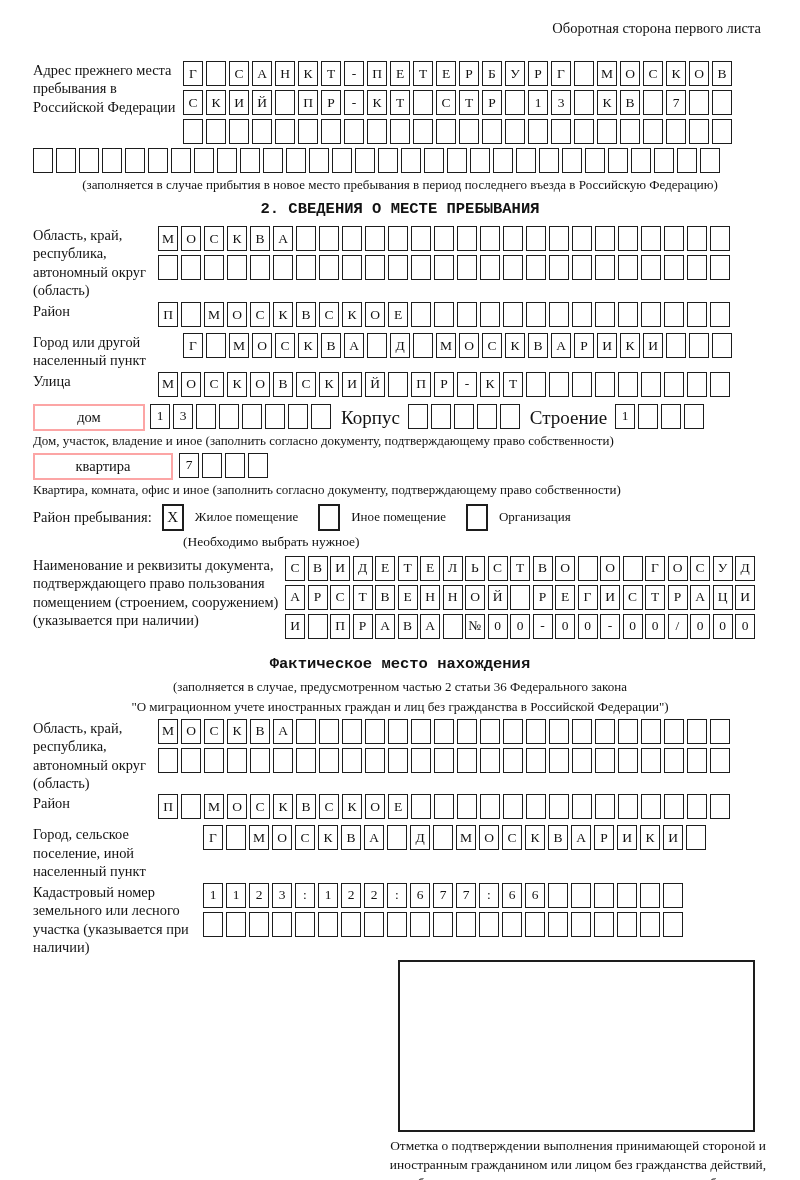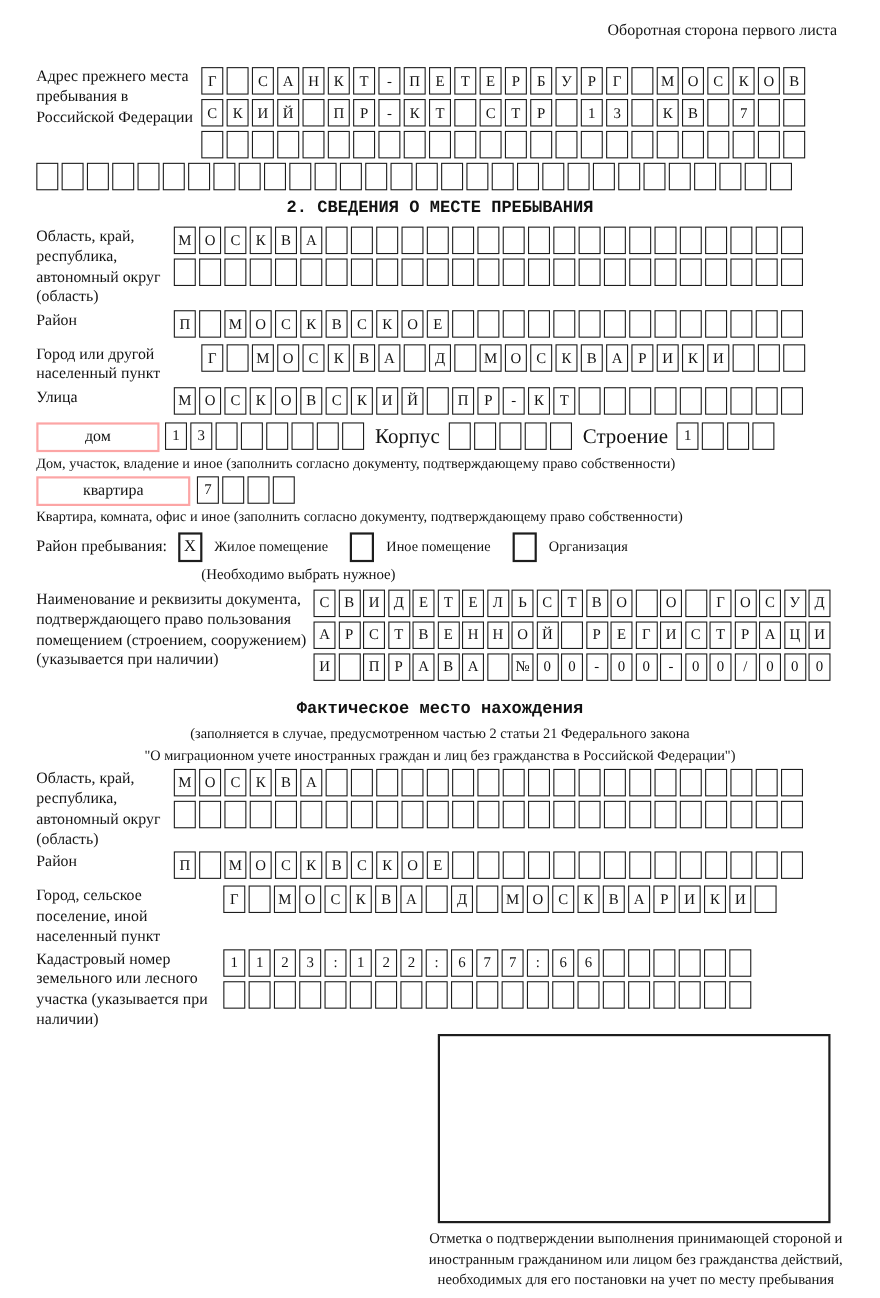--- a/index.html
+++ b/index.html
@@ -182,20 +182,21 @@
       <div class="cell"></div>
       <div class="cell"></div>
       <div class="cell"></div>
       <div class="cell"></div>
       <div class="cell"></div>
       <div class="cell"></div>
       <div class="cell"></div>
       <div class="cell"></div>
       <div class="cell"></div>
     </div>
+  <div class="center-note">(заполняется в случае прибытия в новое место пребывания в период последнего въезда в Российскую Федерацию)</div>
 
   <div class="sec-title">2. СВЕДЕНИЯ О МЕСТЕ ПРЕБЫВАНИЯ</div>
 
   <div>
       <div class="field field-oblast">
         <div class="flabel">Область, край, республика, автономный округ (область)</div>
         <div class="frows">
           <div class="boxrow">
             <div class="cell">М</div>
             <div class="cell">О</div>
@@ -478,21 +479,21 @@
           <div class="cell">0</div>
           <div class="cell">/</div>
           <div class="cell">0</div>
           <div class="cell">0</div>
           <div class="cell">0</div>
         </div>
     </div>
   </div>
 
   <div class="sec-title factual-title">Фактическое место нахождения</div>
-  <div class="center-note">(заполняется в случае, предусмотренном частью 2 статьи 21 Федерального закона</div>
+  <div class="center-note">(заполняется в случае, предусмотренном частью 2 статьи 36 Федерального закона</div>
   <div class="center-note">"О миграционном учете иностранных граждан и лиц без гражданства в Российской Федерации")</div>
 
   <div>
       <div class="field field-fact-oblast">
         <div class="flabel">Область, край, республика, автономный округ (область)</div>
         <div class="frows">
           <div class="boxrow">
             <div class="cell">М</div>
             <div class="cell">О</div>
             <div class="cell">С</div>

